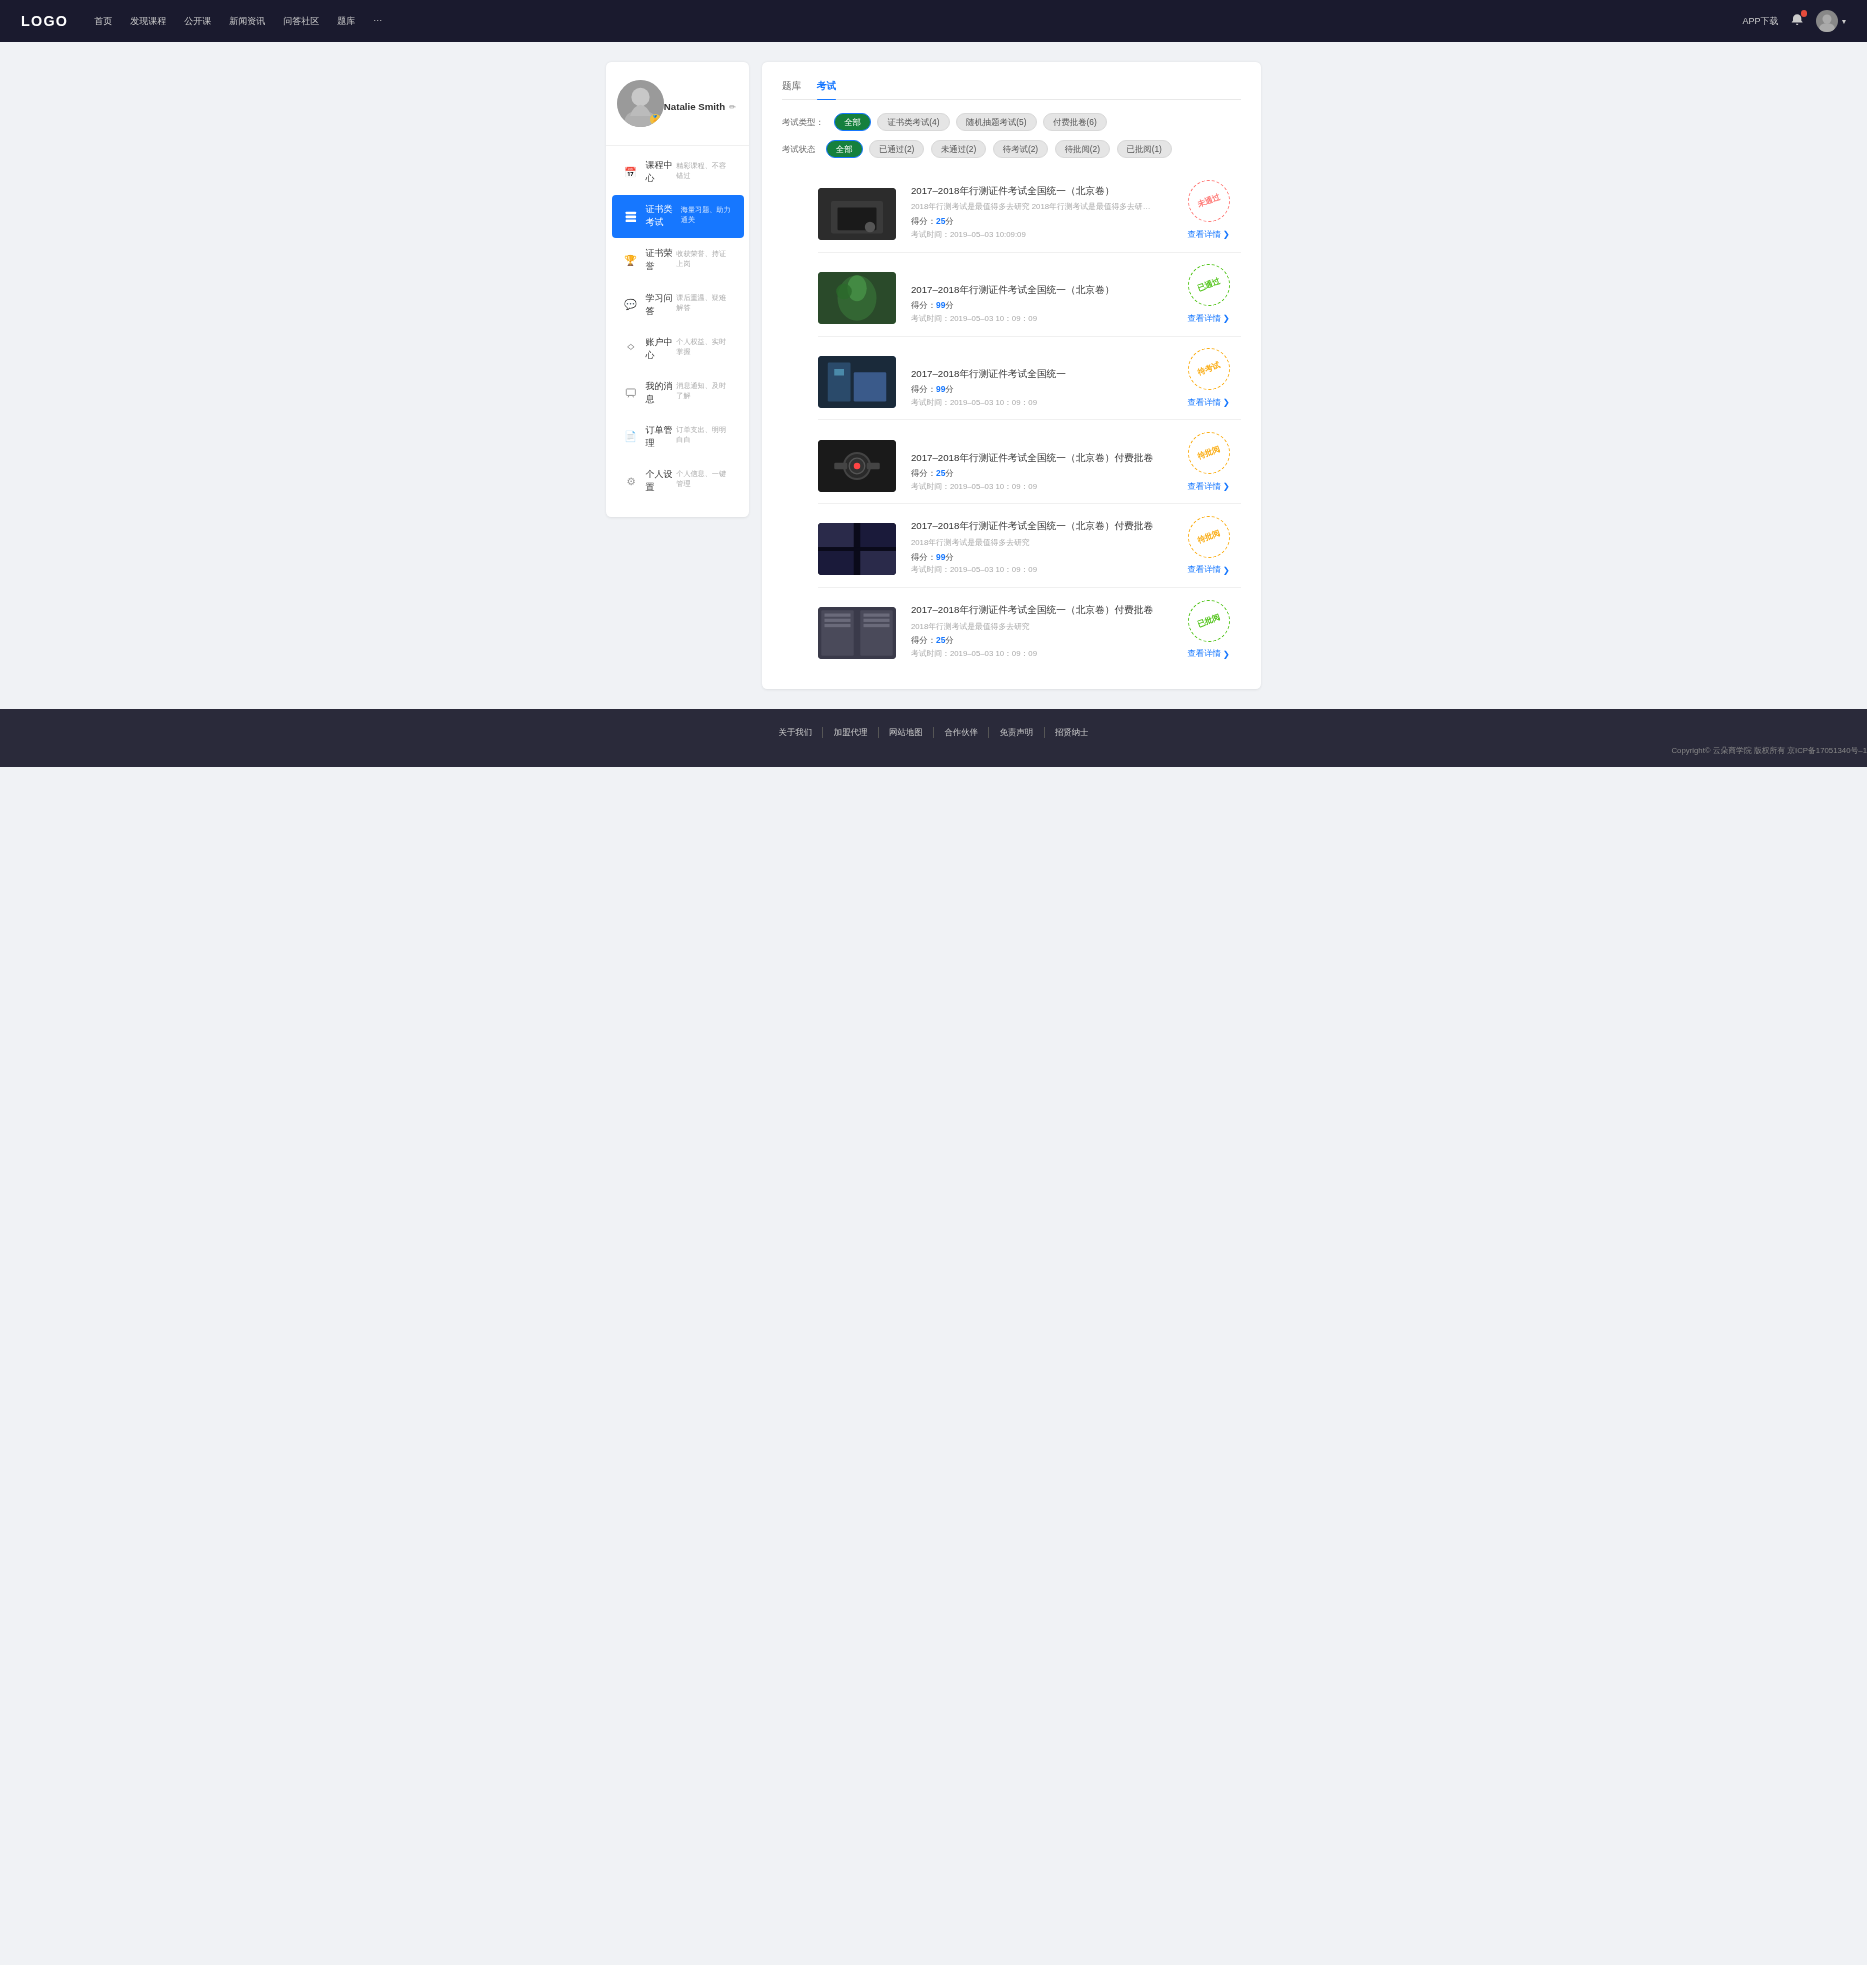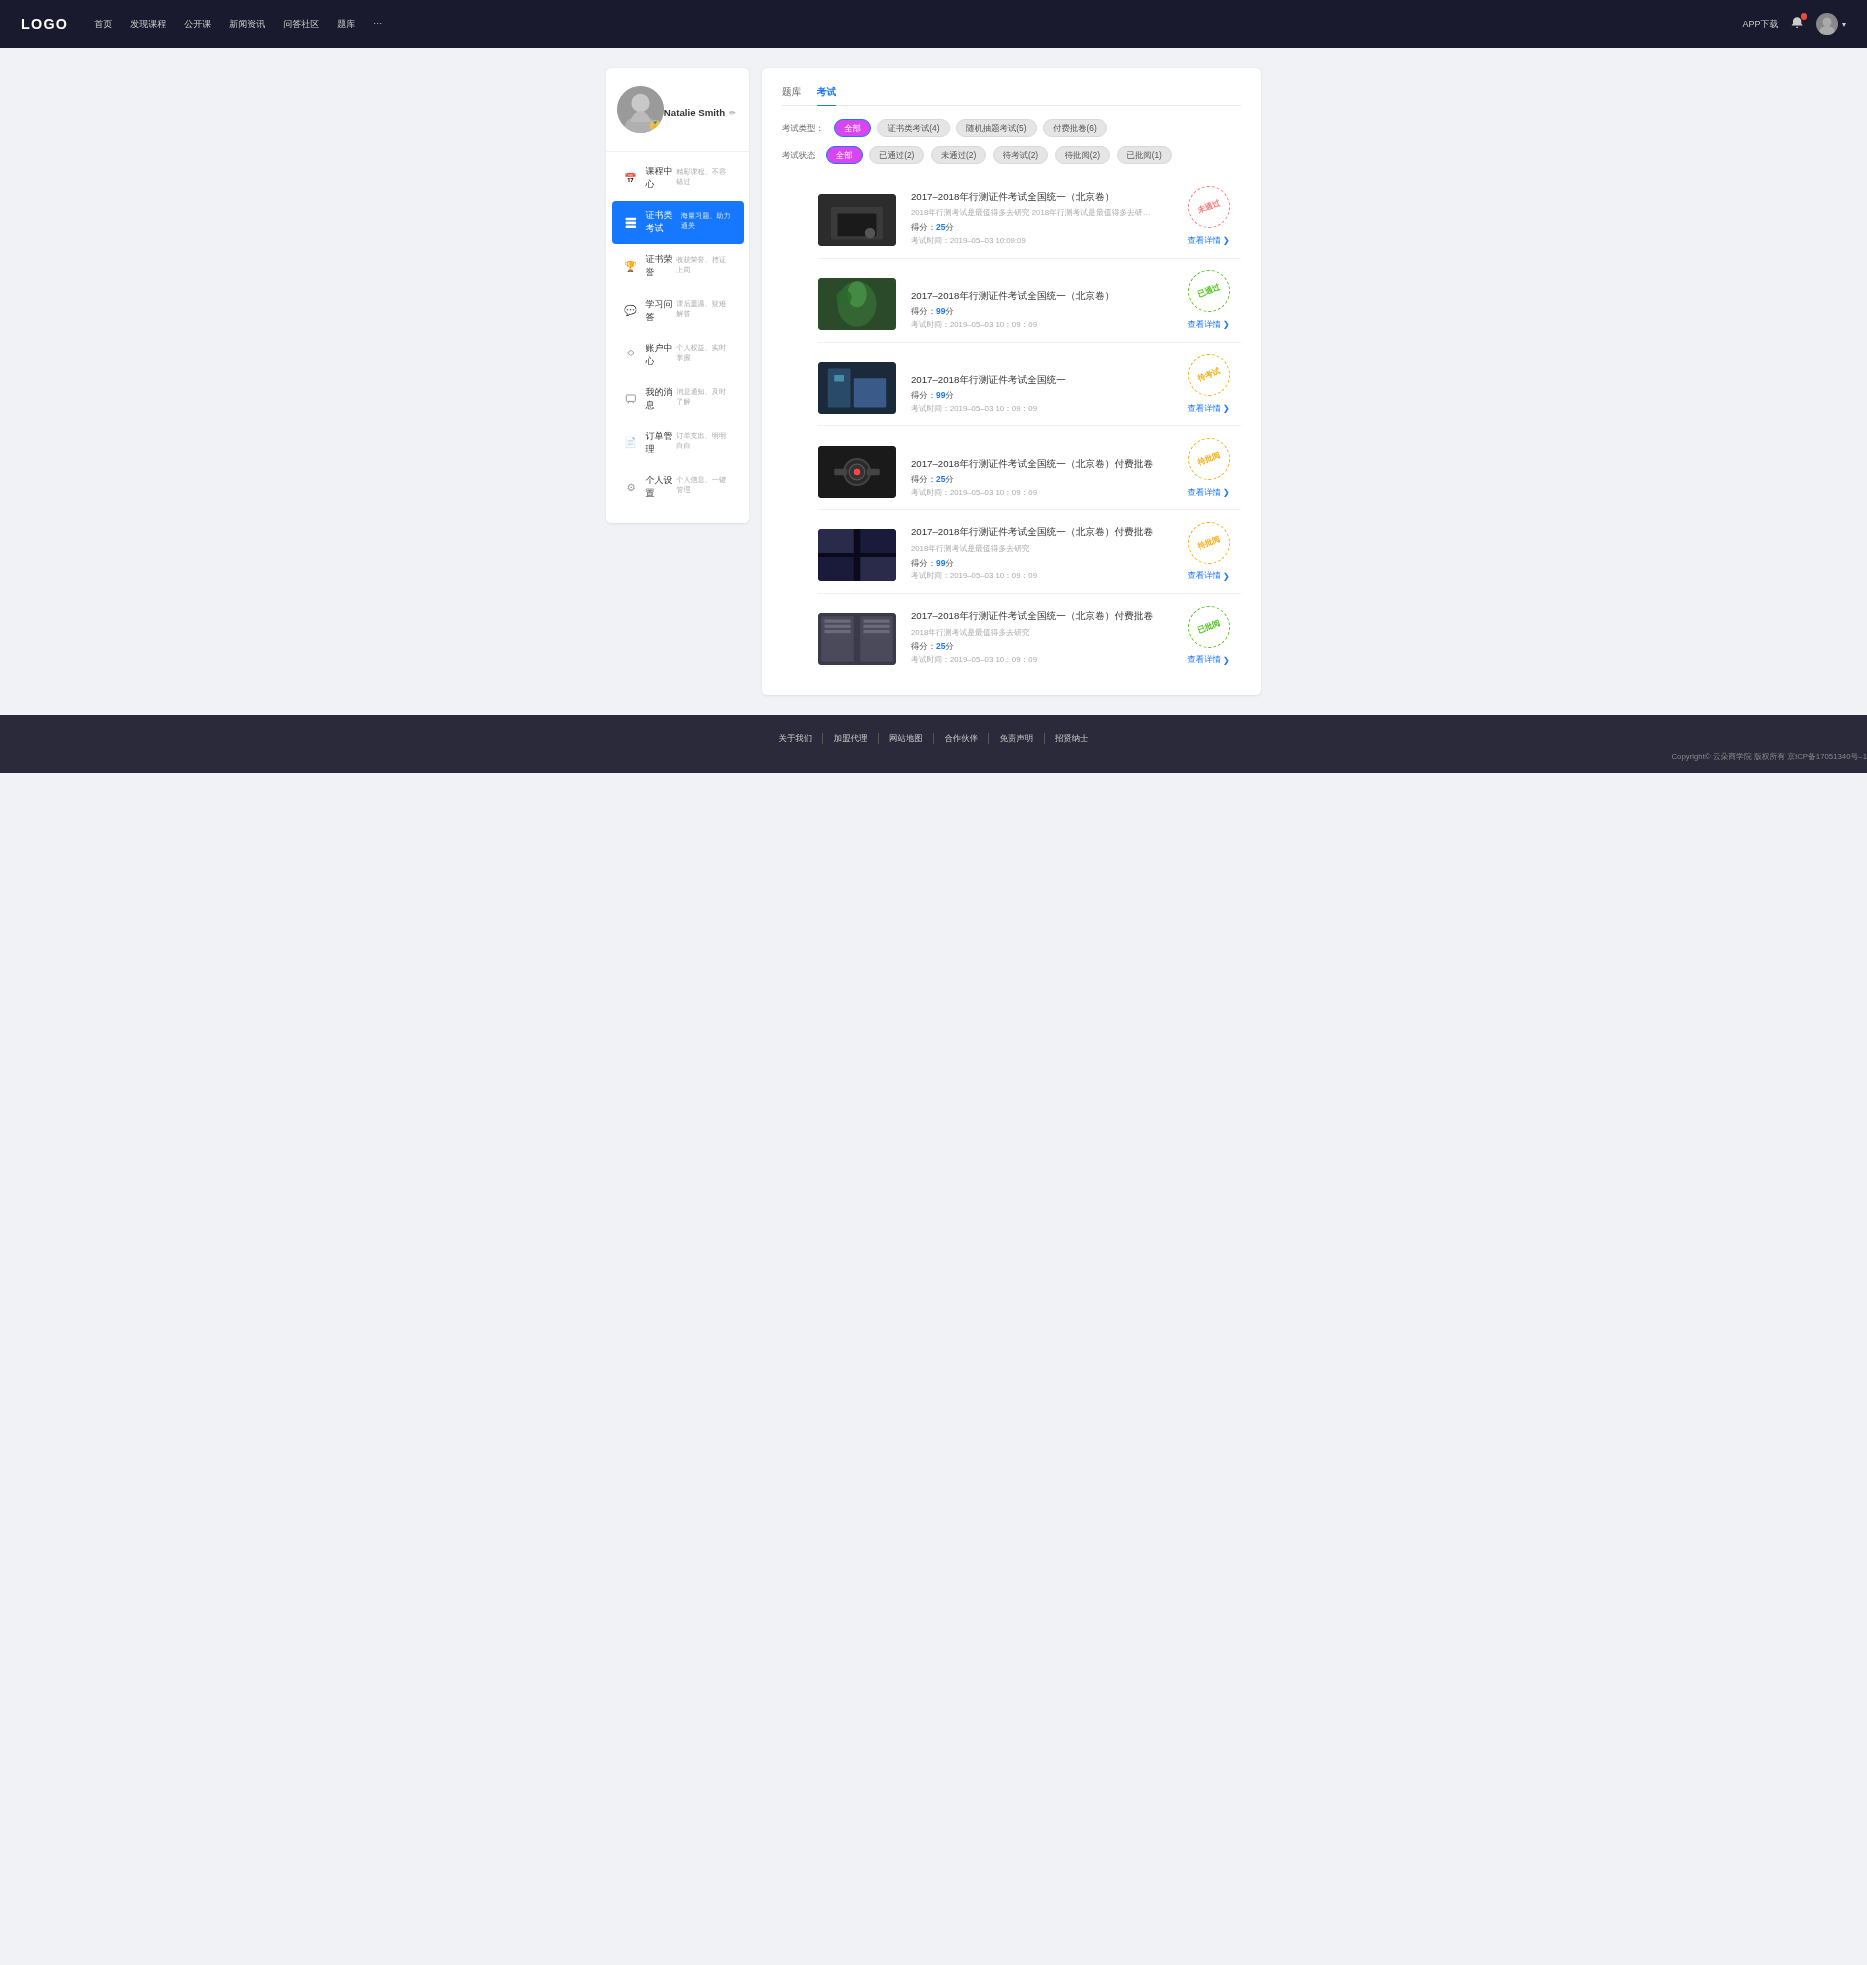--- a/index.html
+++ b/index.html
@@ -1,21 +1,21 @@
 <!DOCTYPE html>
 <html style="font-size:10.4px"><head>
   <meta charset="utf-8">
   <style>
     * { box-sizing: border-box; margin: 0; padding: 0; }
     body { font-family: 'Microsoft YaHei', 'PingFang SC', Arial, sans-serif; background: #f0f2f5; min-height: 100vh; }
 
     
     .header {
       background: #1a1a2e;
-      height: 48px;
+      height: 42px;
       display: flex;
       align-items: center;
       padding: 0 21px;
       position: sticky;
       top: 0;
       z-index: 100;
     }
     .header-logo {
       color: #fff;
       font-size: 14.3px;
@@ -239,21 +239,21 @@
       padding: 2.6px 9px;
       border-radius: 9px;
       border: 0.6px solid #d9d9d9;
       font-size: 8.4px;
       color: #555;
       cursor: pointer;
       background: #e5e5e5;
       transition: all 0.15s;
     }
     .filter-btn.active {
-      background: #d946ef;
+      background: #15803d;
       color: #fff;
       border-color: #1677ff;
     }
 
     
     .exam-list { margin-top: 10.4px; }
     .exam-item {
       display: flex;
       align-items: flex-end;
       gap: 15px;

